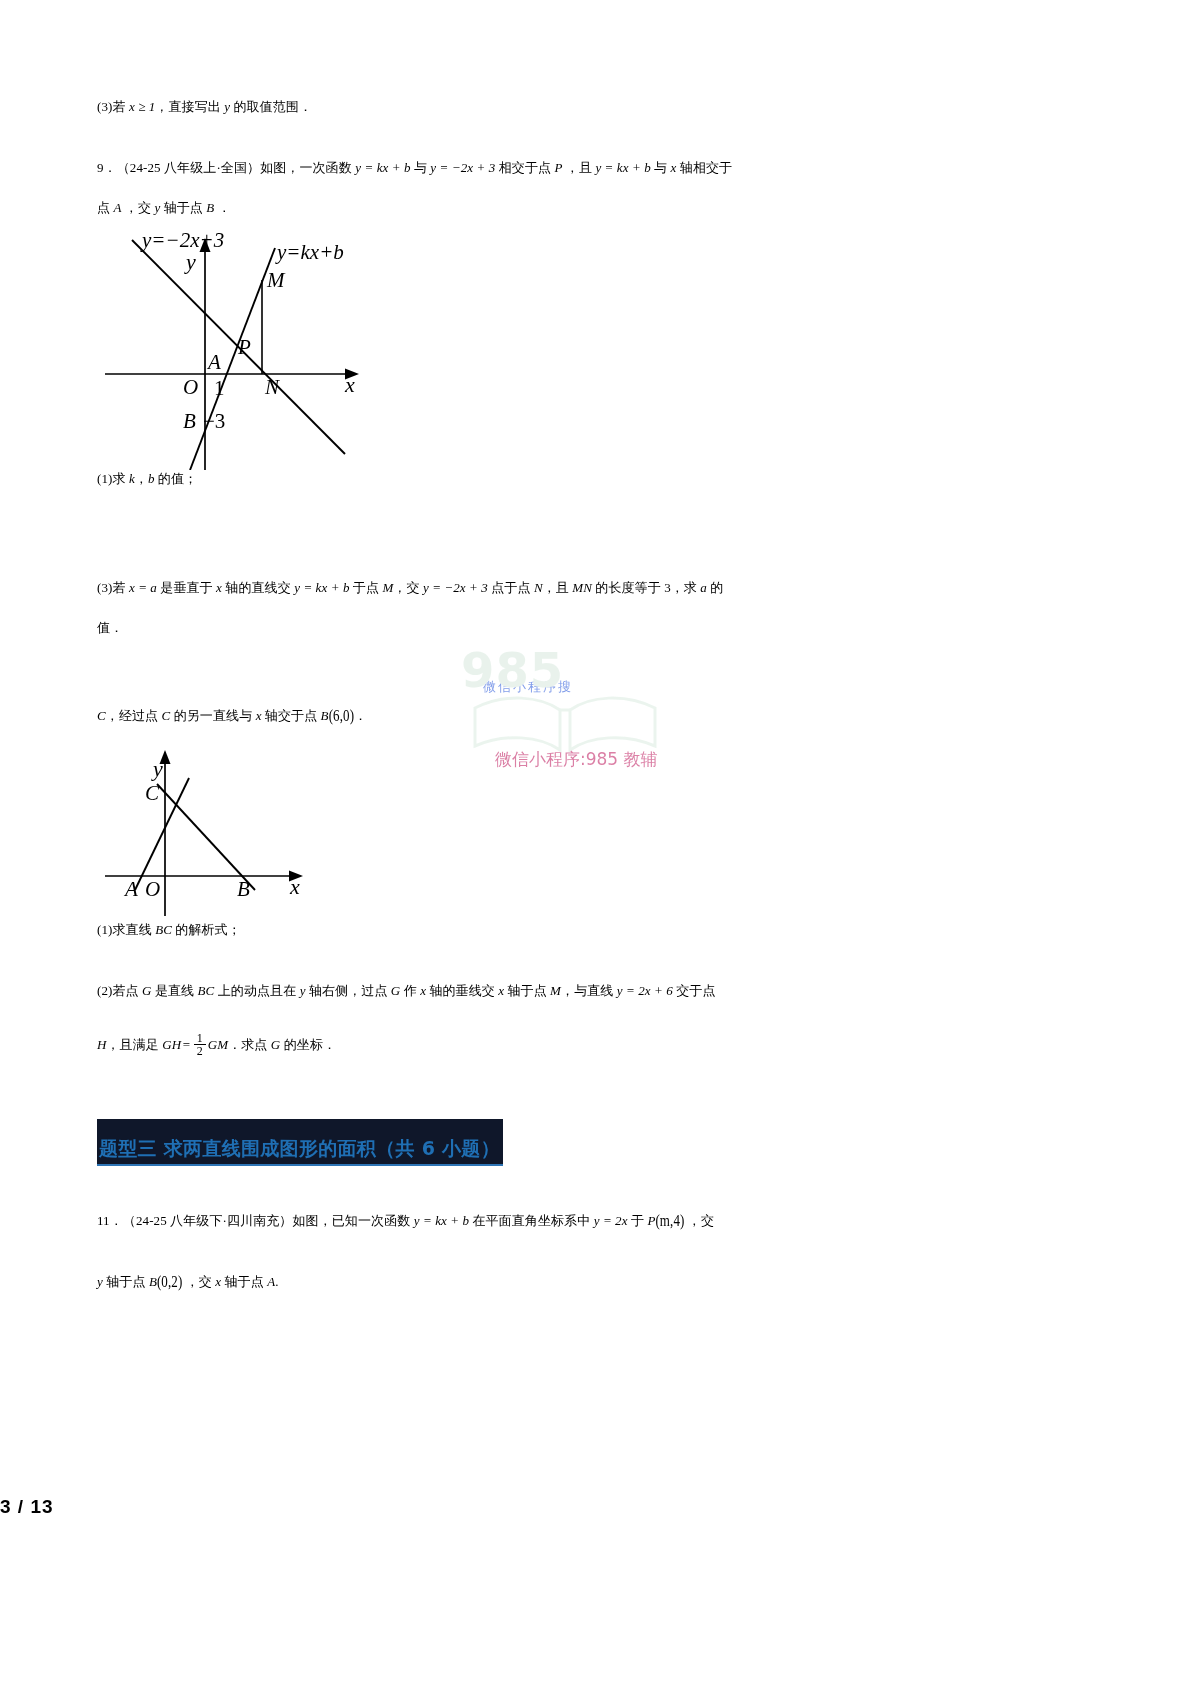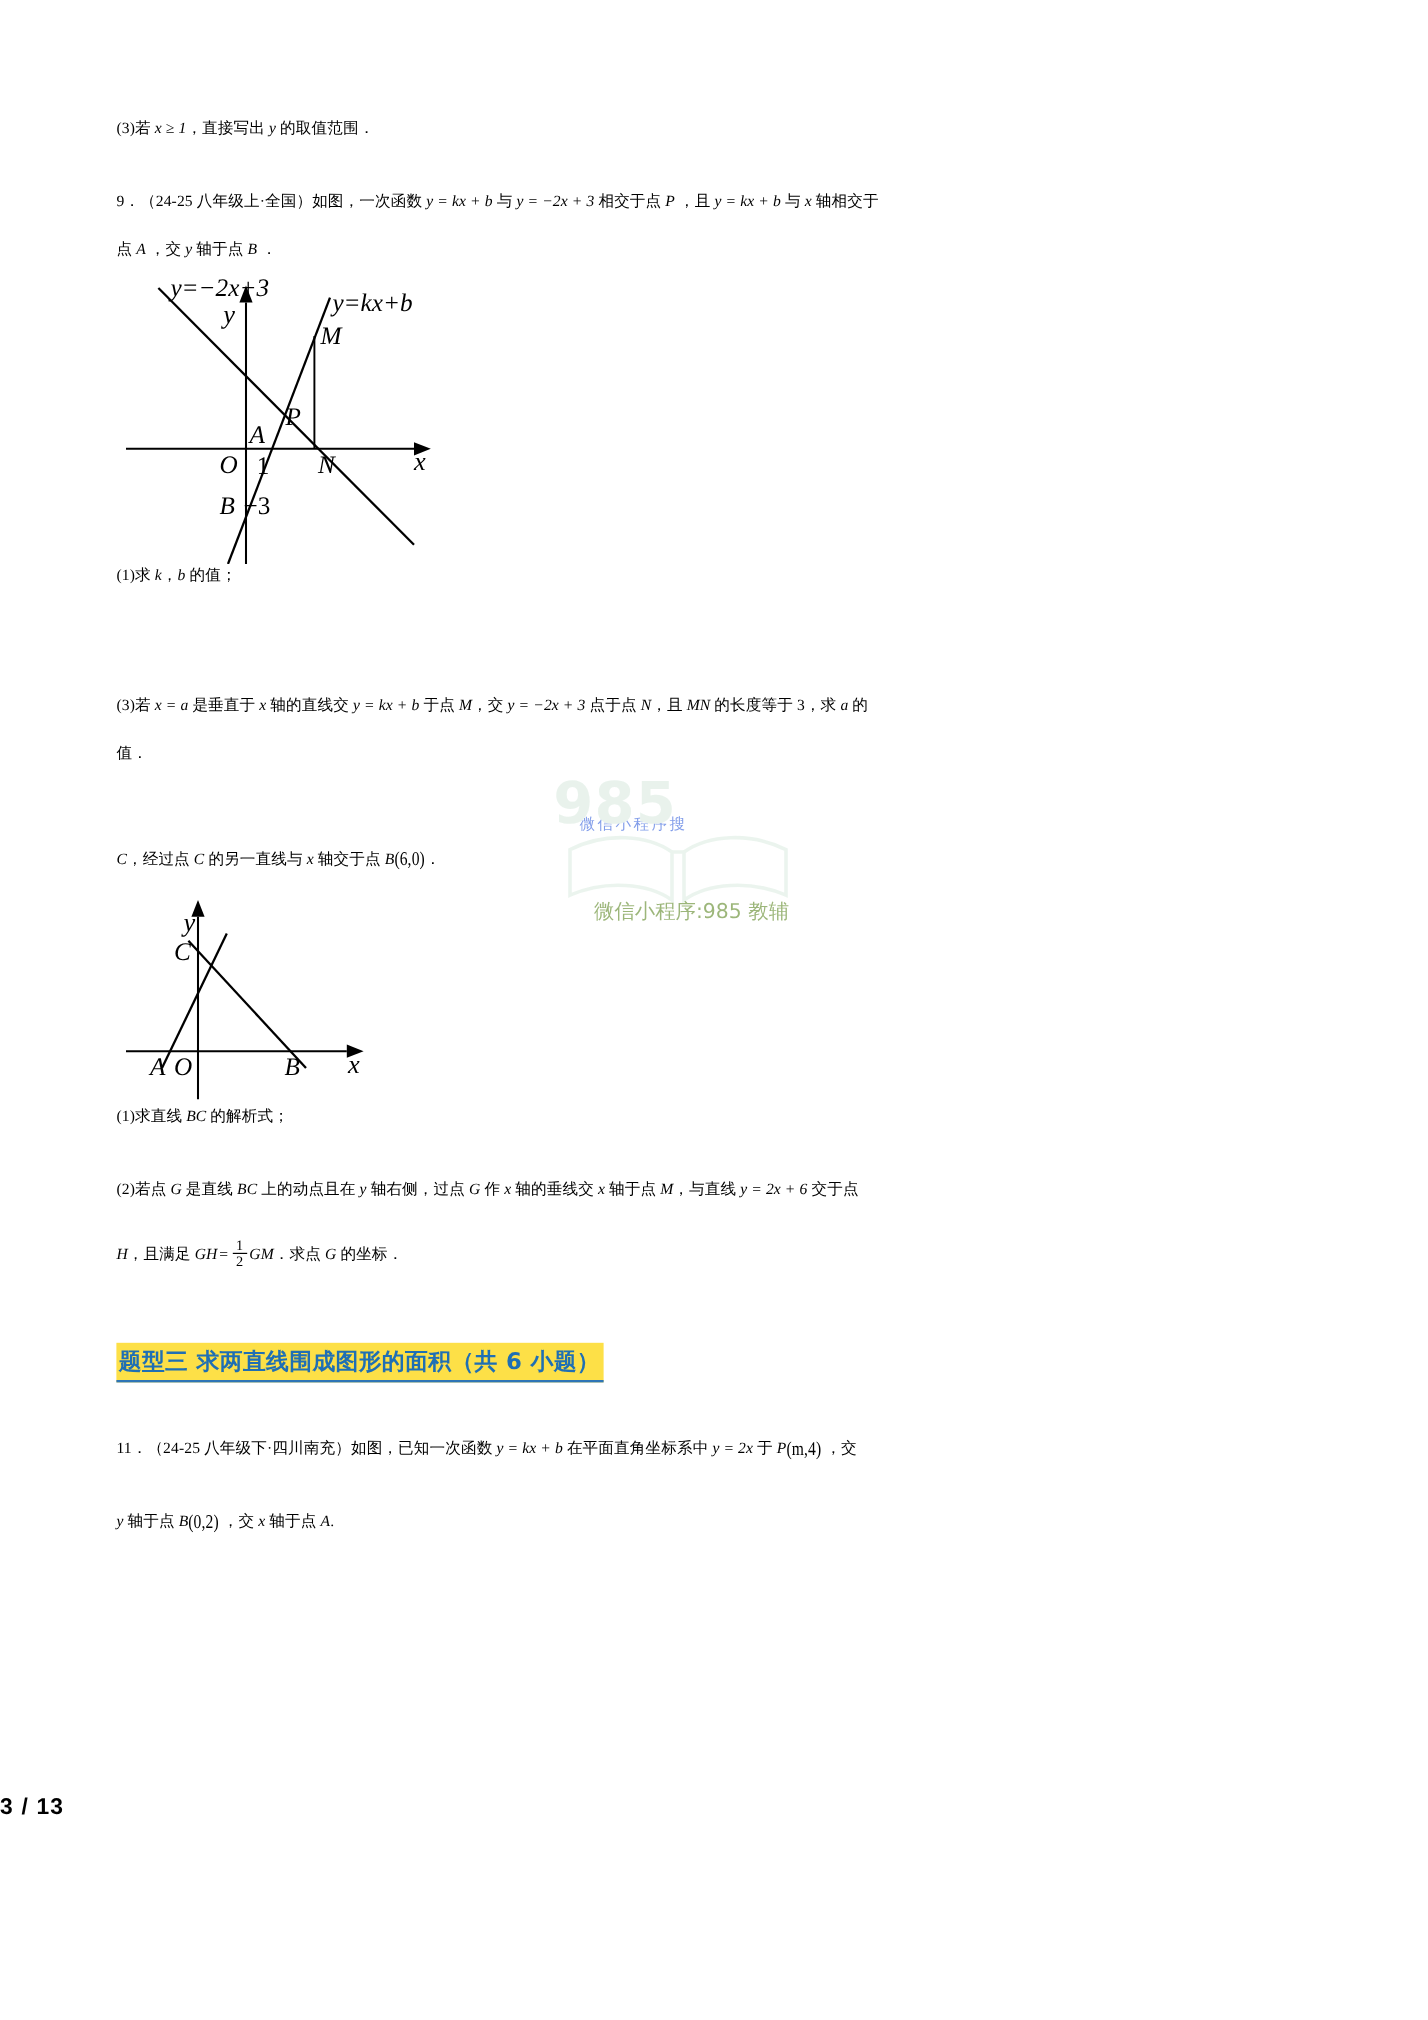--- a/index.html
+++ b/index.html
@@ -62,23 +62,23 @@
     font-style: normal;
   }
 
   
   .section-header {
     display: inline-block;
     font-family: "DejaVu Sans", "Liberation Sans", sans-serif;
     font-weight: bold;
     font-size: 19px;
     color: #1F6FB4;
-    background: #fde047;
+    background: #0f172a;
     border-bottom: 2px solid #2E75B6;
-    padding: 3px 3px 2px 2px;
+    padding: 17px 3px 2px 2px;
     letter-spacing: 0.3px;
   }
 
   
   .footer {
     position: absolute;
     left: 0;
     right: 0;
     top: 1496px;
     text-align: left;
@@ -124,21 +124,21 @@
     top: 58px;
     width: 200px;
     height: 70px;
   }
   .wm-text {
     position: absolute;
     left: 40px;
     top: 118px;
     font-family: "DejaVu Sans", sans-serif;
     font-size: 17px;
-    color: #4d7c0f;
+    color: #be185d;
     white-space: nowrap;
   }
 
   
   .figure { position: relative; }
   .fig-label {
     position: absolute;
     font-family: "Liberation Serif", serif;
     font-style: italic;
     font-size: 20px;

